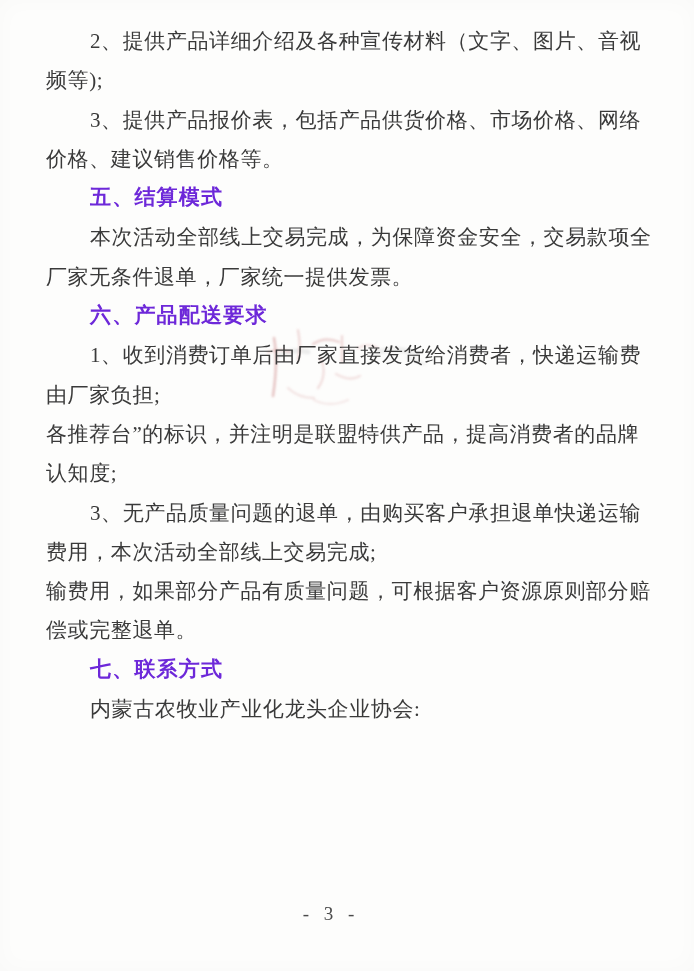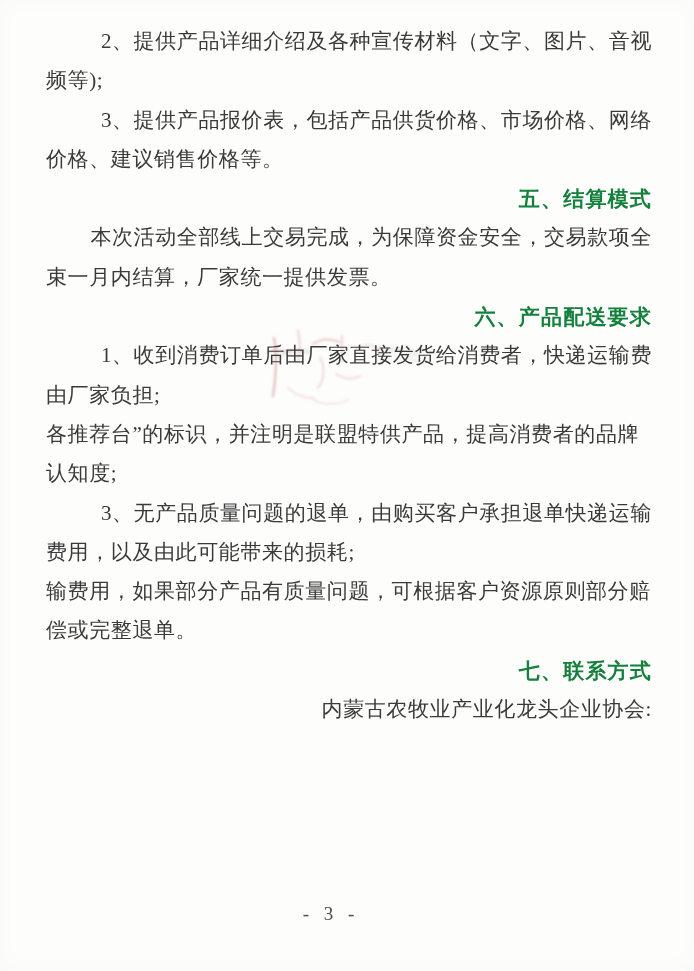--- a/index.html
+++ b/index.html
@@ -22,25 +22,25 @@
     top: 22px;
     left: 46px;
     right: 42px;
   }
   .line {
     font-size: 21px;
     line-height: 39.3px;
     letter-spacing: 0.6px;
     white-space: pre-wrap;
   }
-  .indent { text-indent: 44px; text-align: right; }
+  .indent { text-indent: 44px; }
   .bold {
-    font-family: Liberation Sans, sans-serif;
+    font-family: Liberation Mono, monospace;
     font-weight: 700;
-    color: #15803d;
+    color: #6d28d9;
     letter-spacing: 1.2px;
   }
   .page-number {
     position: absolute;
     top: 903px;
     left: 0;
     width: 100%;
     text-align: center;
     font-size: 19px;
     color: #4a4a4a;
@@ -89,28 +89,28 @@
     </svg>
   </div>
 
   <div class="content">
       <div class="line indent">2、提供产品详细介绍及各种宣传材料（文字、图片、音视</div>
       <div class="line">频等);</div>
       <div class="line indent">3、提供产品报价表，包括产品供货价格、市场价格、网络</div>
       <div class="line">价格、建议销售价格等。</div>
       <div class="line indent bold">五、结算模式</div>
       <div class="line indent">本次活动全部线上交易完成，为保障资金安全，交易款项全</div>
-      <div class="line">束一月内结算，厂家统一提供发票。</div>
+      <div class="line">厂家无条件退单，厂家统一提供发票。</div>
       <div class="line indent bold">六、产品配送要求</div>
       <div class="line indent">1、收到消费订单后由厂家直接发货给消费者，快递运输费</div>
       <div class="line">由厂家负担;</div>
       <div class="line">各推荐台”的标识，并注明是联盟特供产品，提高消费者的品牌</div>
       <div class="line">认知度;</div>
       <div class="line indent">3、无产品质量问题的退单，由购买客户承担退单快递运输</div>
-      <div class="line">费用，以及由此可能带来的损耗;</div>
+      <div class="line">费用，本次活动全部线上交易完成;</div>
       <div class="line">输费用，如果部分产品有质量问题，可根据客户资源原则部分赔</div>
       <div class="line">偿或完整退单。</div>
       <div class="line indent bold">七、联系方式</div>
       <div class="line indent">内蒙古农牧业产业化龙头企业协会:</div>
     </div>
 
   <div class="page-number">- 3 -</div>
 
 </div>
 

